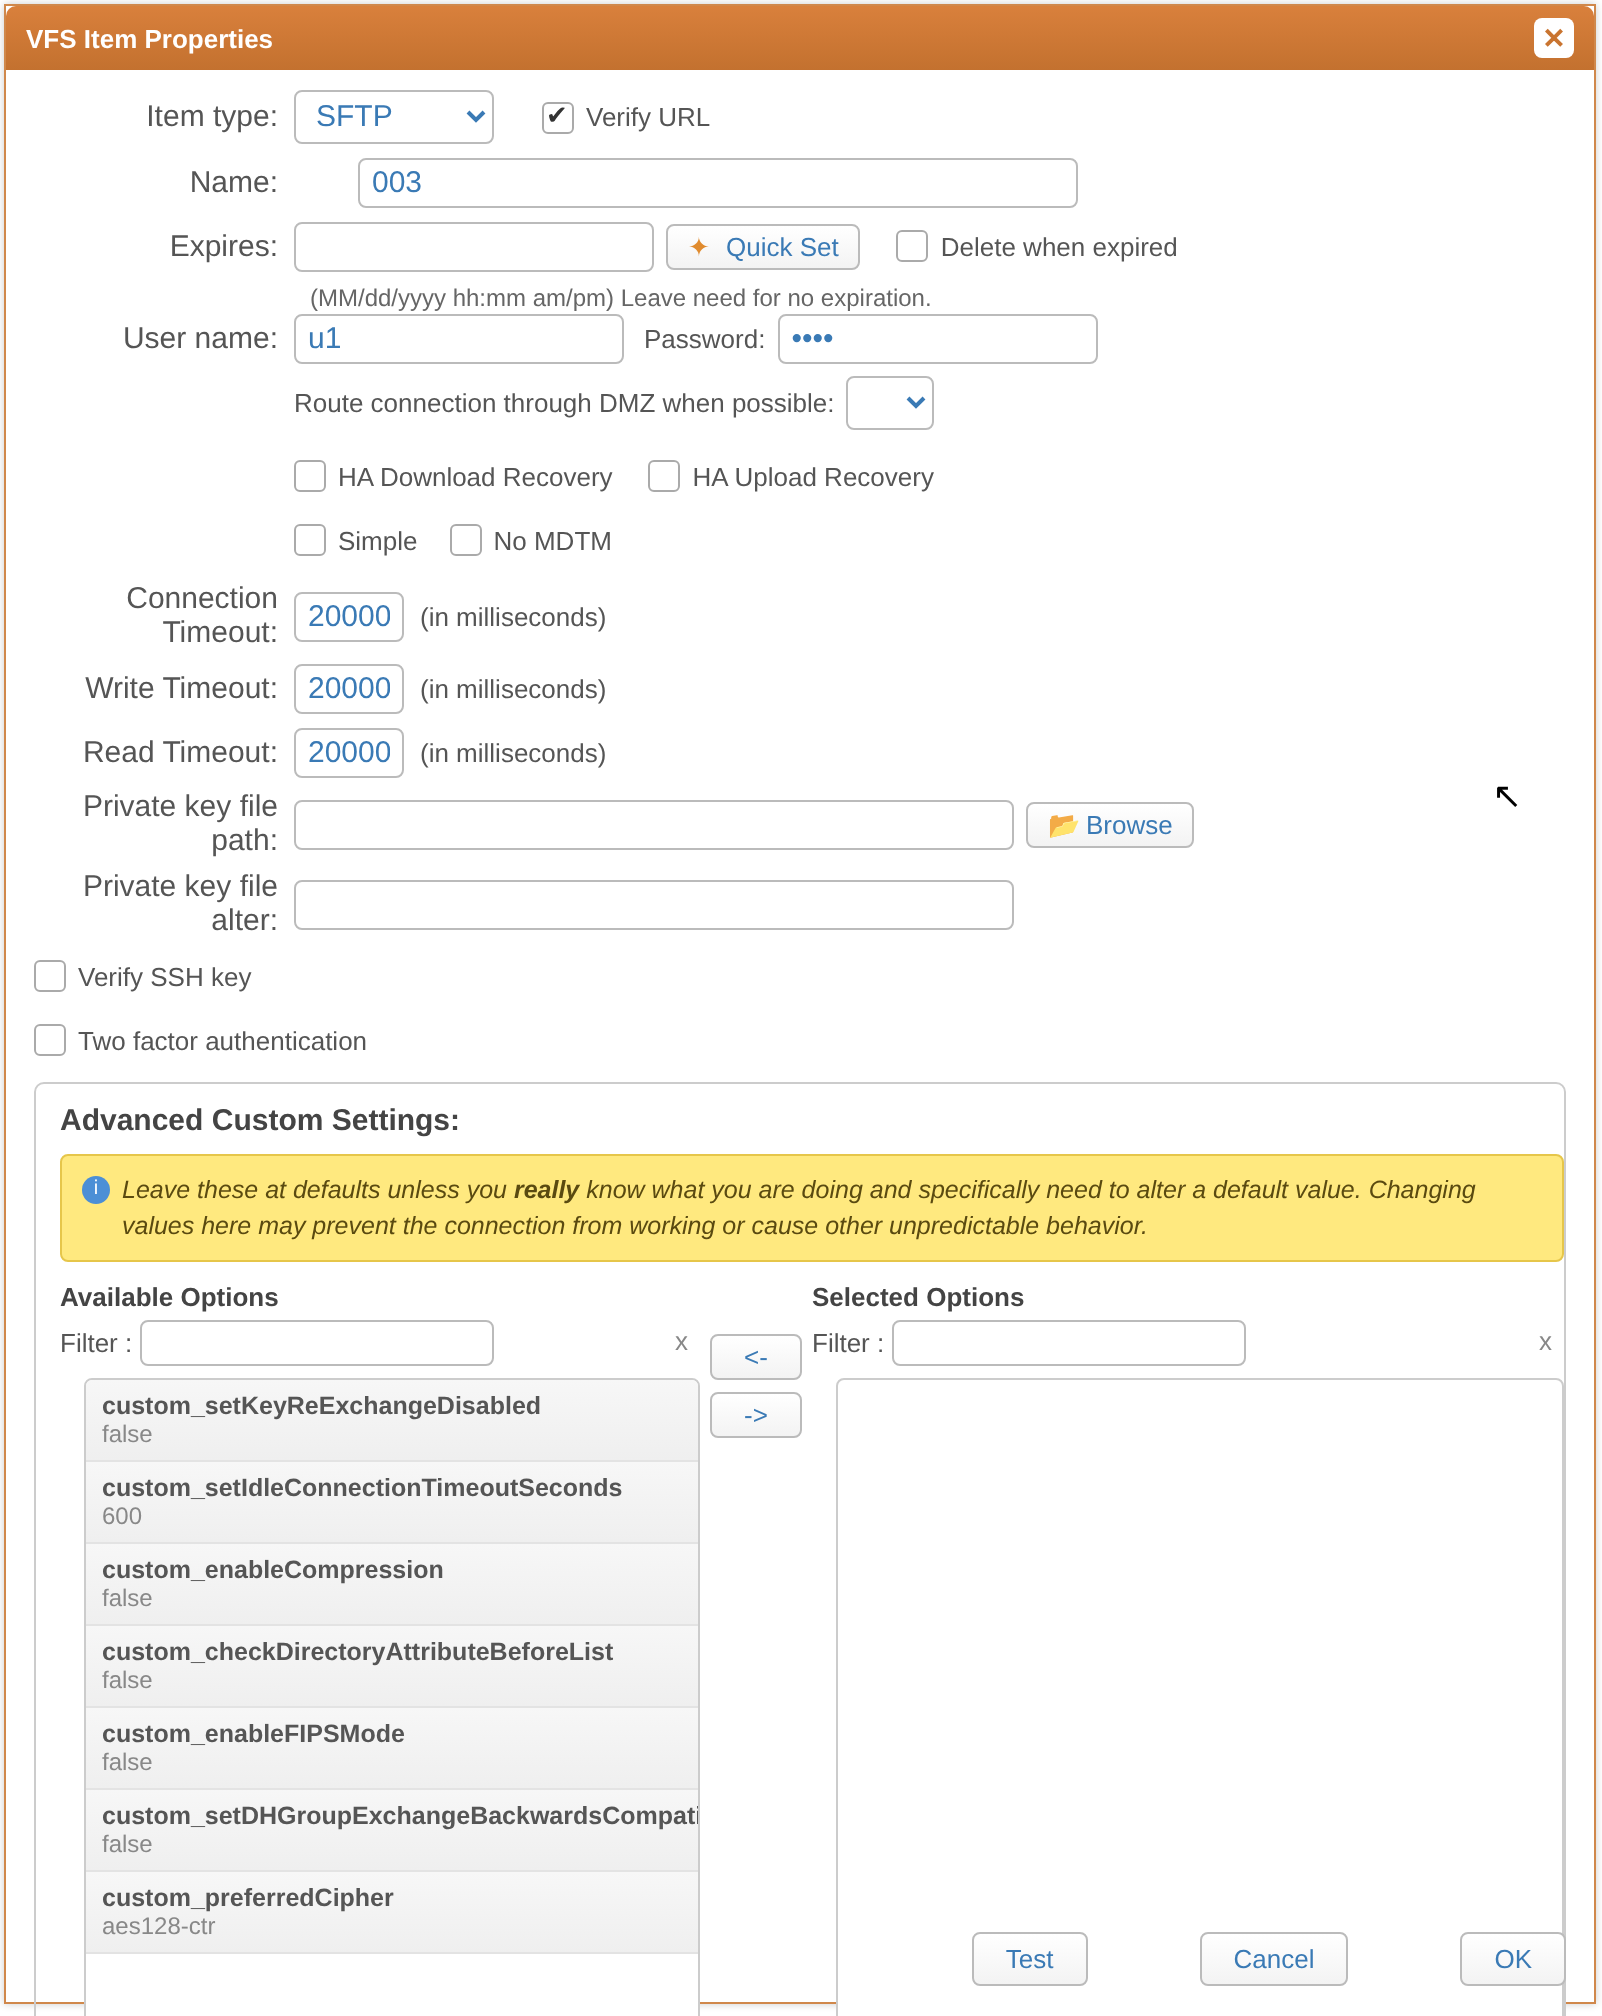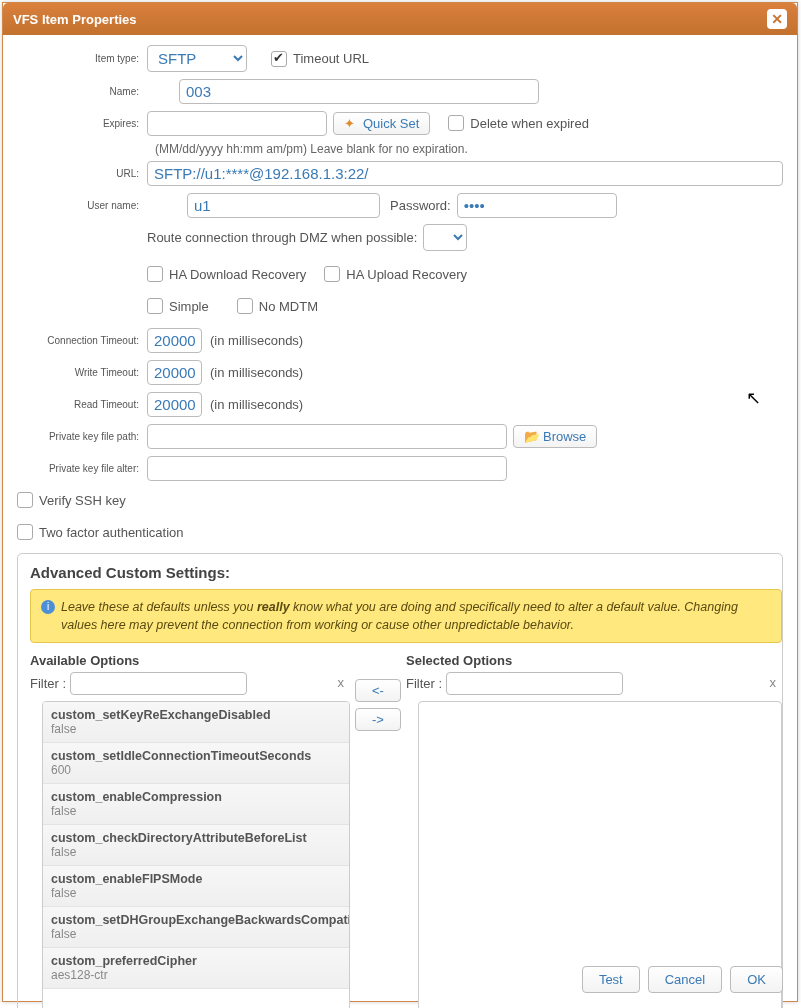--- a/index.html
+++ b/index.html
@@ -2,21 +2,21 @@
 <html><head>
 <meta charset="utf-8">
 <style>
   * { box-sizing: border-box; font-family: "Lucida Grande", "Segoe UI", Tahoma, sans-serif; }
   html,body { margin:0; padding:0; background:#fff; width:801px; height:1008px; overflow:hidden; font-size:13px; color:#555; }
   .dialog { position:relative; width:796px; height:1000px; margin:2px; border:1px solid #d0884b; border-radius:0; background:#fff; box-shadow:0 0 4px rgba(0,0,0,.2); }
   .titlebar { background:linear-gradient(#d9803c,#c3712f); color:#fff; font-weight:bold; padding:6px 10px; border-radius:5px 5px 0 0; display:flex; align-items:center; justify-content:space-between; font-size:13px; }
   .close-btn { width:20px; height:20px; background:#fff; color:#c97430; border-radius:4px; display:flex; align-items:center; justify-content:center; font-weight:bold; cursor:pointer; font-size:14px; line-height:1; }
   .body { padding:10px 14px 0 14px; }
   .row { display:flex; align-items:center; margin-bottom:6px; min-height:26px; }
-  .lbl { width:130px; text-align:right; padding-right:8px; color:#555; font-size:10px; }
+  .lbl { width:130px; text-align:right; padding-right:8px; color:#555; font-size:15px; }
   select.input, input.input { border:1px solid #bbb; border-radius:4px; padding:3px 6px; color:#3a7ab5; font-size:15px; background:#fff; }
   input.input { color:#3a7ab5; }
   .hint { font-size:12px; color:#666; margin-left:138px; }
   .check { width:16px; height:16px; border:1px solid #aaa; border-radius:3px; display:inline-block; margin-right:6px; background:#fff; position:relative; flex-shrink:0; }
   .check.checked::after { content:"✔"; position:absolute; top:-2px; left:1px; font-size:13px; color:#333; }
   .btn { border:1px solid #bbb; border-radius:4px; background:linear-gradient(#fff,#f3f3f3); padding:3px 10px; cursor:pointer; color:#3a7ab5; display:inline-flex; align-items:center; gap:5px; font-size:13px; }
   .btn-icon { width:14px; height:14px; display:inline-block; }
   .qs-icon { color:#e08b2e; }
   .folder-icon { color:#e08b2e; }
   .section { border:1px solid #ccc; border-radius:5px; margin:8px 0 10px 0; padding:10px 0 12px 12px; }
@@ -29,21 +29,21 @@
   .filter-row { display:flex; align-items:center; gap:4px; margin-bottom:6px; }
   .filter-row input { flex:1; border:1px solid #bbb; border-radius:4px; padding:3px 20px 3px 6px; }
   .filter-wrap { position:relative; flex:1; }
   .filter-wrap .x { position:absolute; right:6px; top:3px; color:#888; cursor:pointer; }
   .listbox { border:1px solid #ccc; border-radius:4px; height:374px; overflow-y:auto; background:#fff; position:relative;margin-left:12px; }
   .opt { border-bottom:1px solid #e3e3e3; padding:6px 8px; background:linear-gradient(#f7f7f7,#efefef); cursor:pointer; }
   .opt-name { font-weight:bold; color:#555; font-size:12.5px; }
   .opt-val { color:#888; font-size:12px; }
   .transfer-btns { display:flex; flex-direction:column; gap:6px; justify-content:flex-start; padding-top:26px; }
   .footer { position:absolute; bottom:8px; right:14px; display:flex; gap:8px; }
-  .footer .btn { padding:5px 16px; }
+  .footer .btn { padding:5px 16px;margin-left:48px; }
   .cursor { position:absolute; left:743px; top:384px; font-size:18px; color:#000; pointer-events:none; }
   .listbox.avail::-webkit-scrollbar{width:12px}
   .listbox.avail::-webkit-scrollbar-thumb{background:#c0c0c0;border-radius:6px}
 </style>
 </head>
 <body>
 
 <div class="dialog">
   <div class="titlebar">
     <span>VFS Item Properties</span>
@@ -52,50 +52,46 @@
 
   <div class="body">
 
     <div class="row">
       <div class="lbl">Item type:</div>
       <select class="input" style="width:100px">
         <option>SFTP</option>
       </select>
       <span style="width:24px"></span>
       <span class="check checked"></span>
-      <span>Timeout URL</span>
+      <span>Verify URL</span>
     </div>
 
     <div class="row">
       <div class="lbl">Name:</div>
       <input class="input" style="width: 360px; margin-left: 32px;" value="003">
     </div>
 
     <div class="row">
       <div class="lbl">Expires:</div>
       <input class="input" style="width: 180px;" value="">
       <span style="width:6px"></span>
       <span class="btn">
         <span class="btn-icon qs-icon">✦</span>
         <span>Quick Set</span>
       </span>
       <span style="width:18px"></span>
       <span class="check"></span>
       <span>Delete when expired</span>
     </div>
-    <div class="hint">(MM/dd/yyyy hh:mm am/pm) Leave blank for no expiration.</div>
-
-    <div class="row" style="margin-top:4px">
-      <div class="lbl">URL:</div>
-      <input class="input" style="flex: 1 1 0%;" value="SFTP://u1:****@192.168.1.3:22/">
-    </div>
+    <div class="hint">(MM/dd/yyyy hh:mm am/pm) Leave need for no expiration.</div>
+
 
     <div class="row">
       <div class="lbl">User name:</div>
-      <input class="input" style="width: 193px; margin-left: 40px;" value="u1">
+      <input class="input" style="width: 165px;" value="u1">
       <span style="width:10px"></span>
       <span>Password:</span>
       <span style="width:6px"></span>
       <input class="input" style="width: 160px;" type="password" value="••••">
     </div>
 
     <div class="row">
       <div class="lbl"></div>
       <span>Route connection through DMZ when possible:</span>
       <span style="width:6px"></span>
@@ -106,21 +102,21 @@
       <div class="lbl"></div>
       <span class="check"></span>
       <span style="margin-right:18px">HA Download Recovery</span>
       <span class="check"></span>
       <span>HA Upload Recovery</span>
     </div>
 
     <div class="row" style="margin-top:6px">
       <div class="lbl"></div>
       <span class="check"></span>
-      <span style="margin-right:28px">Simple</span>
+      <span style="margin-right:16px">Simple</span>
       <span class="check"></span>
       <span>No MDTM</span>
     </div>
 
     <div class="row" style="margin-top:8px">
       <div class="lbl">Connection Timeout:</div>
       <input class="input" style="width: 55px;" value="20000">
       <span style="width:8px"></span>
         <span>(in milliseconds)</span>
     </div>

